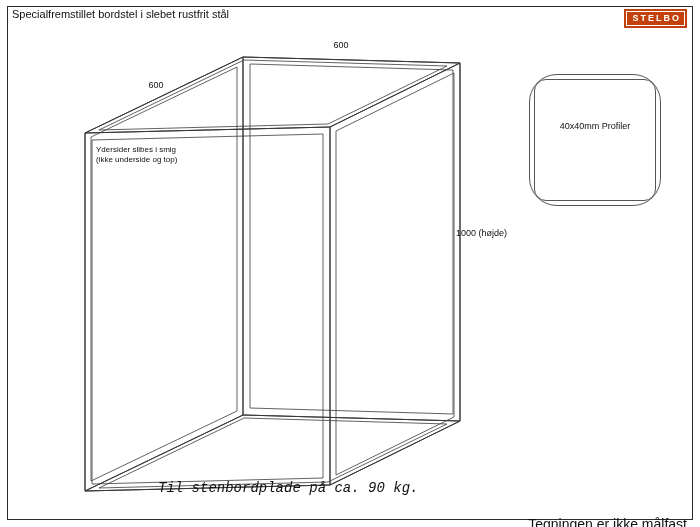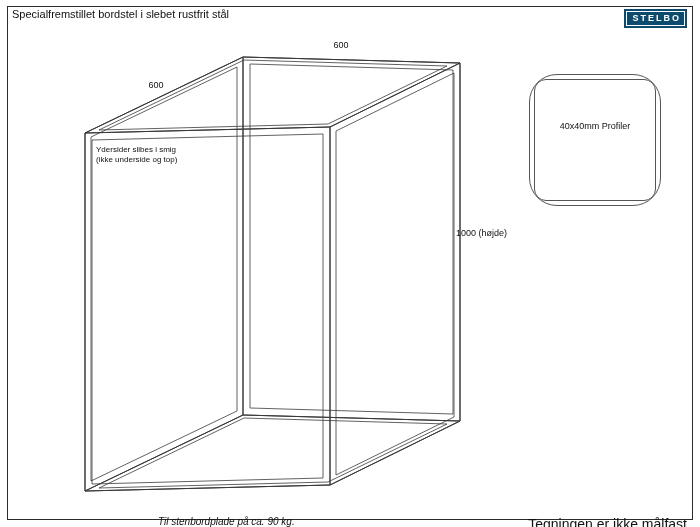--- a/index.html
+++ b/index.html
@@ -1,26 +1,26 @@
 <!DOCTYPE html>
 <html><head>
 <meta charset="utf-8">
 <style>
   html,body { margin:0; padding:0; background:#ffffff; }
   body { font-family:"Liberation Sans", sans-serif; }
   .sheet { position:relative; width:700px; height:527px; background:#fff; overflow:hidden; }
   .page-border { position:absolute; left:7px; top:6px; width:684px; height:512px; border:1px solid #2b2b2b; }
   .title { position:absolute; left:12px; top:8px; font-size:11px; color:#111; white-space:nowrap; }
-  .logo { position:absolute; top:9px; right:13px; background:#0c4a6e; padding:2px; }
+  .logo { position:absolute; top:9px; right:13px; background:#c2410c; padding:2px; }
   .logo-text { display:block; border:1px solid #fff; color:#fff; font-weight:bold; font-size:9px; letter-spacing:2px; padding:1px 3px 2px 5px; }
   .drawing-svg { position:absolute; left:0; top:0; }
   .profile-box { position:absolute; left:529px; top:74px; width:130px; height:130px; border:1px solid #555; border-radius:28px; background:#fff; }
   .profile-inner { position:absolute; left:4px; top:4px; right:4px; bottom:4px; border:1px solid #555; border-radius:12px; }
   .profile-label { position:absolute; left:0; right:0; top:46px; text-align:center; font-size:9px; color:#111; }
-  .footer-left { position:absolute; left:158px; top:516px; font-size:10px; font-style:italic; color:#111; }
+  .footer-left { position:absolute; left:158px; top:480px; font-size:14px; font-style:italic; color:#111;font-family:Liberation Mono, monospace; }
   .footer-right { position:absolute; right:13px; top:516px; font-size:14px; color:#111; }
   svg text { font-family:"Liberation Sans", sans-serif; fill:#111; }
   .dim { font-size:9px; }
   .note { font-size:8px; }
   polygon { fill:none; stroke:#3a3a3a; stroke-linejoin:miter; }
   .outer { stroke-width:1; }
   .inner { stroke-width:0.8; }
 </style>
 </head>
 <body>

